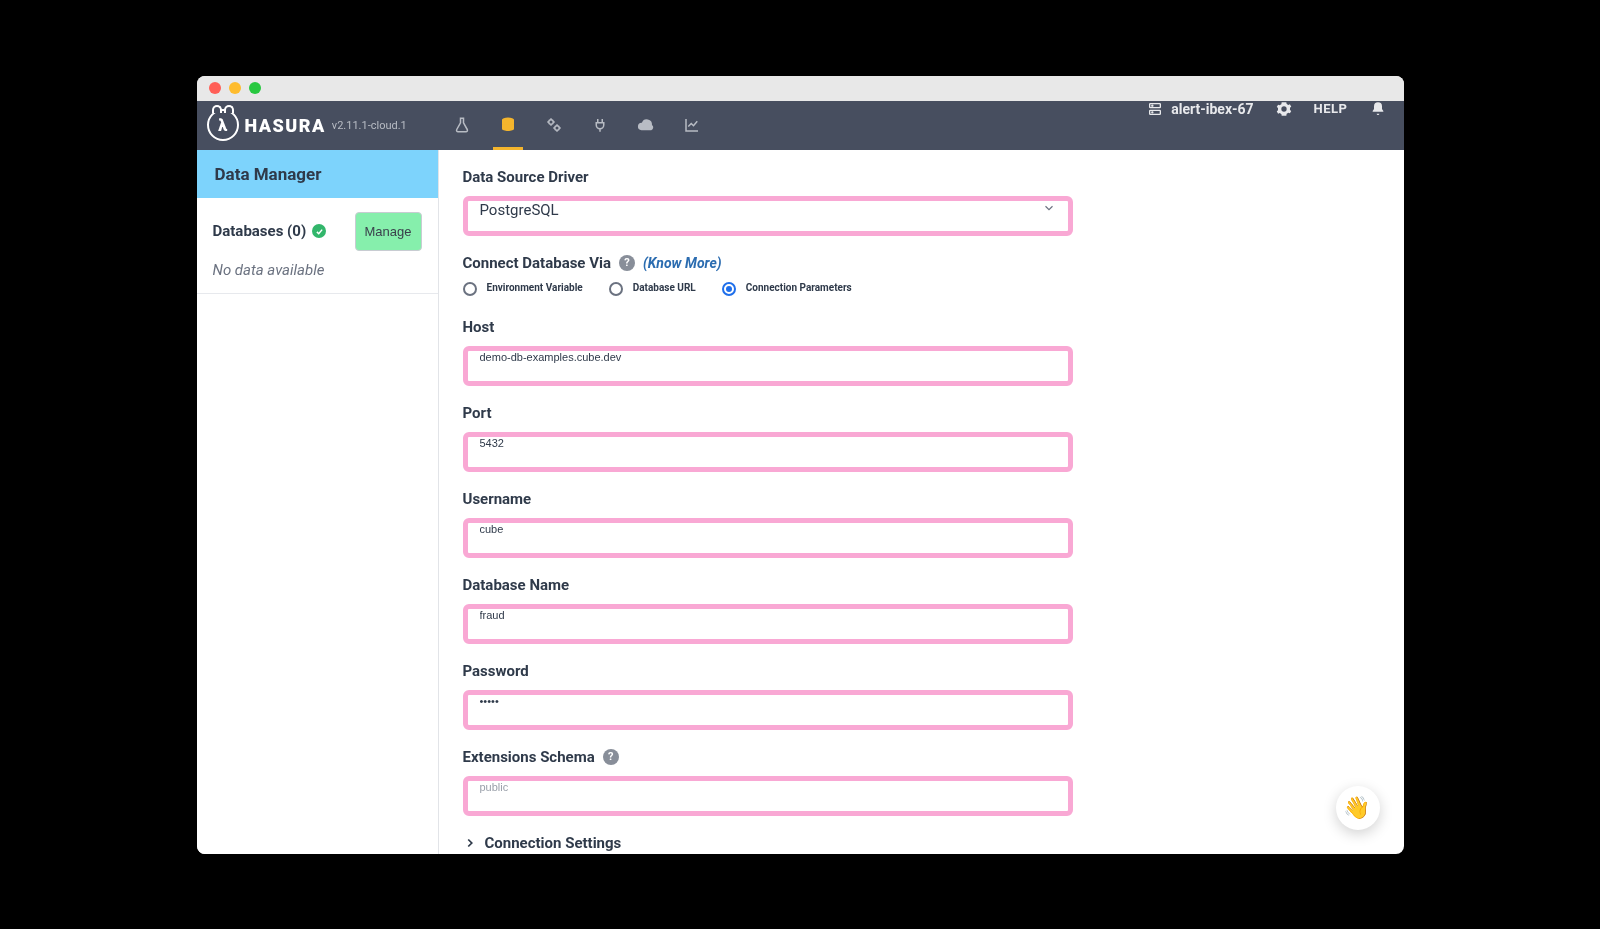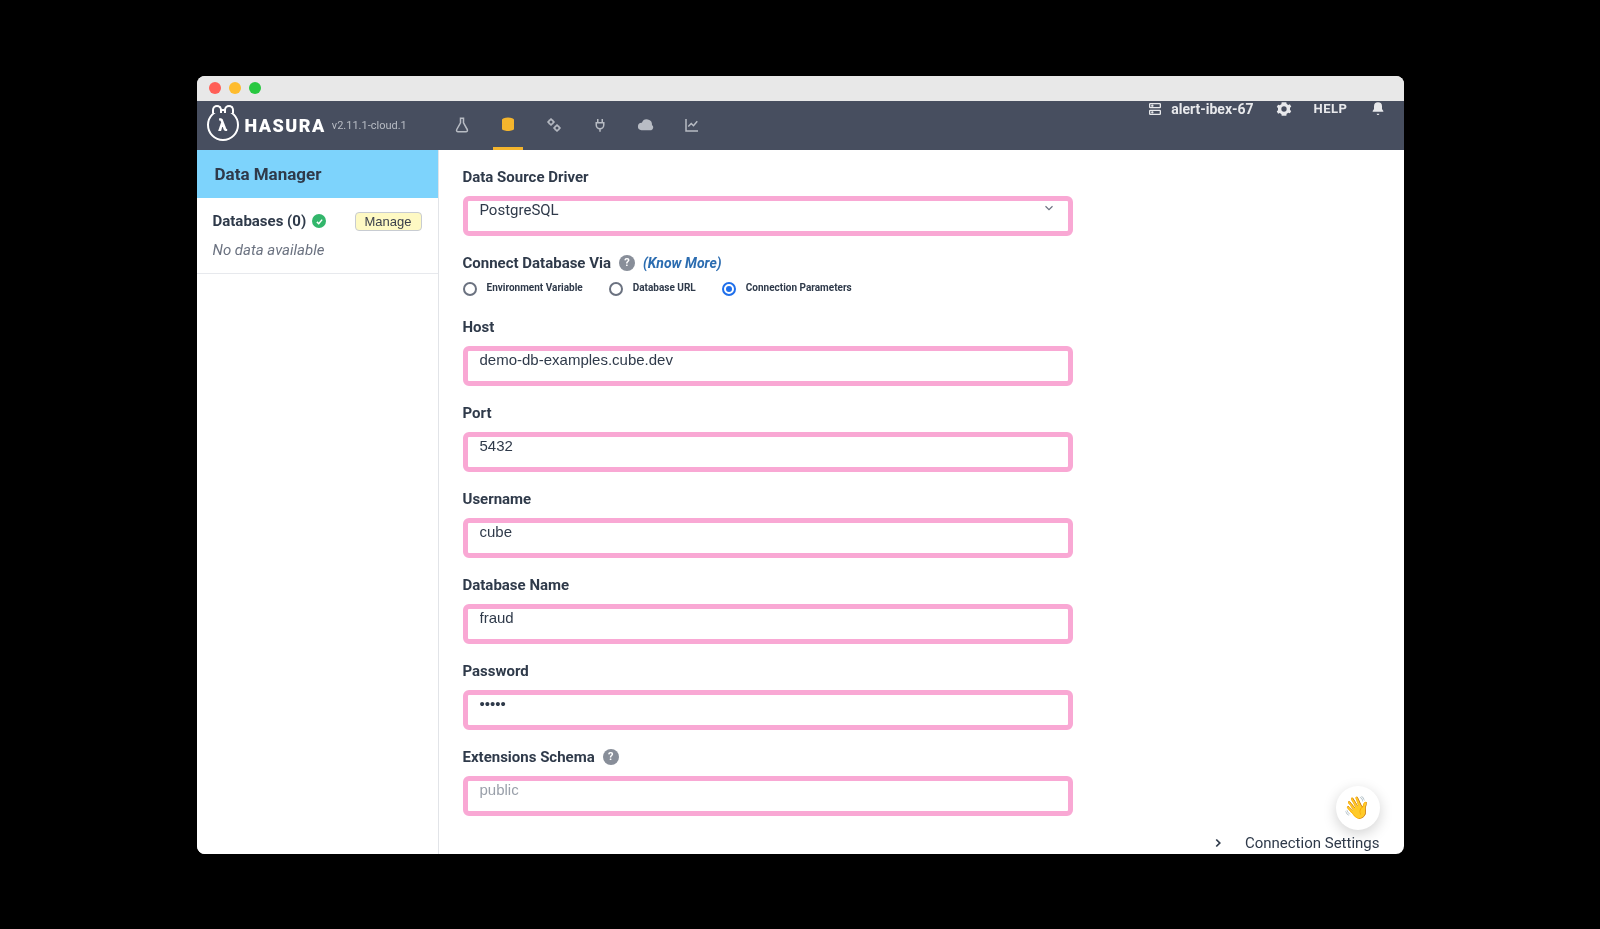--- a/index.html
+++ b/index.html
@@ -103,22 +103,22 @@
   }
   .side-header {
     background:#7dd3fc; padding:14px 18px; font-weight:700; font-size:17px; color:#2f3a4a;
   }
   .side-body { padding: 14px 16px; border-bottom:1px solid #e7e9ed; }
   .side-row { display:flex; align-items:center; justify-content:space-between; }
   .side-row-left { display:flex; align-items:center; gap:6px; font-weight:700; color:#2f3a4a; font-size:15px; }
   .check-badge { width:14px; height:14px; border-radius:50%; background:#32b66b; display:inline-flex; align-items:center; justify-content:center; }
   .check-badge svg { width:9px; height:9px; color:#fff; }
   .manage-btn {
-    border:1px solid #c8ccd2; background:#fef9c3; color:#3a3f4b; font-size:13px;
-    padding:1px 9px; border-radius:4px; cursor:pointer;
+    border:1px solid #c8ccd2; background:#86efac; color:#3a3f4b; font-size:13px;
+    padding:11px 9px; border-radius:4px; cursor:pointer;
   }
   .side-empty { margin-top:10px; font-style:italic; color:#6b7280; font-size:15px; }
 
   .main {
     flex:1; overflow-y:auto; padding: 18px 24px 40px 24px; color:#2f3a4a;
   }
   .field-label { font-weight:700; font-size:15px; margin-bottom:10px; display:flex; align-items:center; gap:8px; }
   .help-circle {
     width:16px; height:16px; border-radius:50%; background:#888e99; color:#fff;
     display:inline-flex; align-items:center; justify-content:center; font-size:11px; font-weight:700;
@@ -126,38 +126,38 @@
   .know-more { color:#2b6cb0; font-style:italic; font-size:14px; }
 
   .select-wrap, .text-input {
     width:610px; border:5px solid #f9a8d4; border-radius:6px; height:40px;
     display:flex; align-items:flex-start; padding:0 12px; font-size:15px; color:#2f3a4a;
     background:#fff; margin-bottom:18px;
   }
   .select-wrap { justify-content:space-between; cursor:pointer; }
   .select-wrap .chev { color:#6b7280; }
   .text-input input {
-    border:none; outline:none; width:100%; font-size:15px; color:#2f3a4a; background:transparent;
+    border:none; outline:none; width:100%; font-size:11px; color:#2f3a4a; background:transparent;
   }
   .text-input input::placeholder { color:#9aa0aa; }
   .block { margin-bottom:4px; }
 
   .radio-row { display:flex; align-items:center; gap:26px; margin:4px 0 22px 0; }
   .radio-item { display:flex; align-items:flex-start; gap:10px; font-weight:700; font-size:10px; cursor:pointer; }
   .radio {
     width:14px; height:14px; border:2px solid #6b7280; border-radius:50%; position:relative; flex-shrink:0;
   }
   .radio.checked { border-color:#1f6feb; }
   .radio.checked::after {
     content:""; position:absolute; inset:2px; border-radius:50%; background:#1f6feb;
   }
 
   .expander {
-    display:flex; align-items:center; gap:20px; font-weight:400; font-size:15px;
-    margin-top:10px; cursor:pointer; color:#2f3a4a;justify-content:flex-end;
+    display:flex; align-items:center; gap:8px; font-weight:700; font-size:15px;
+    margin-top:10px; cursor:pointer; color:#2f3a4a;
   }
   .expander .chevr { width:14px; height:14px; }
 
   .wave-fab {
     position:absolute; right:24px; bottom:24px; width:44px; height:44px;
     border-radius:50%; background:#fff; box-shadow:0 4px 14px rgba(0,0,0,0.18);
     display:flex; align-items:center; justify-content:center; font-size:22px; cursor:pointer;
   }
 </style>
 </head>

